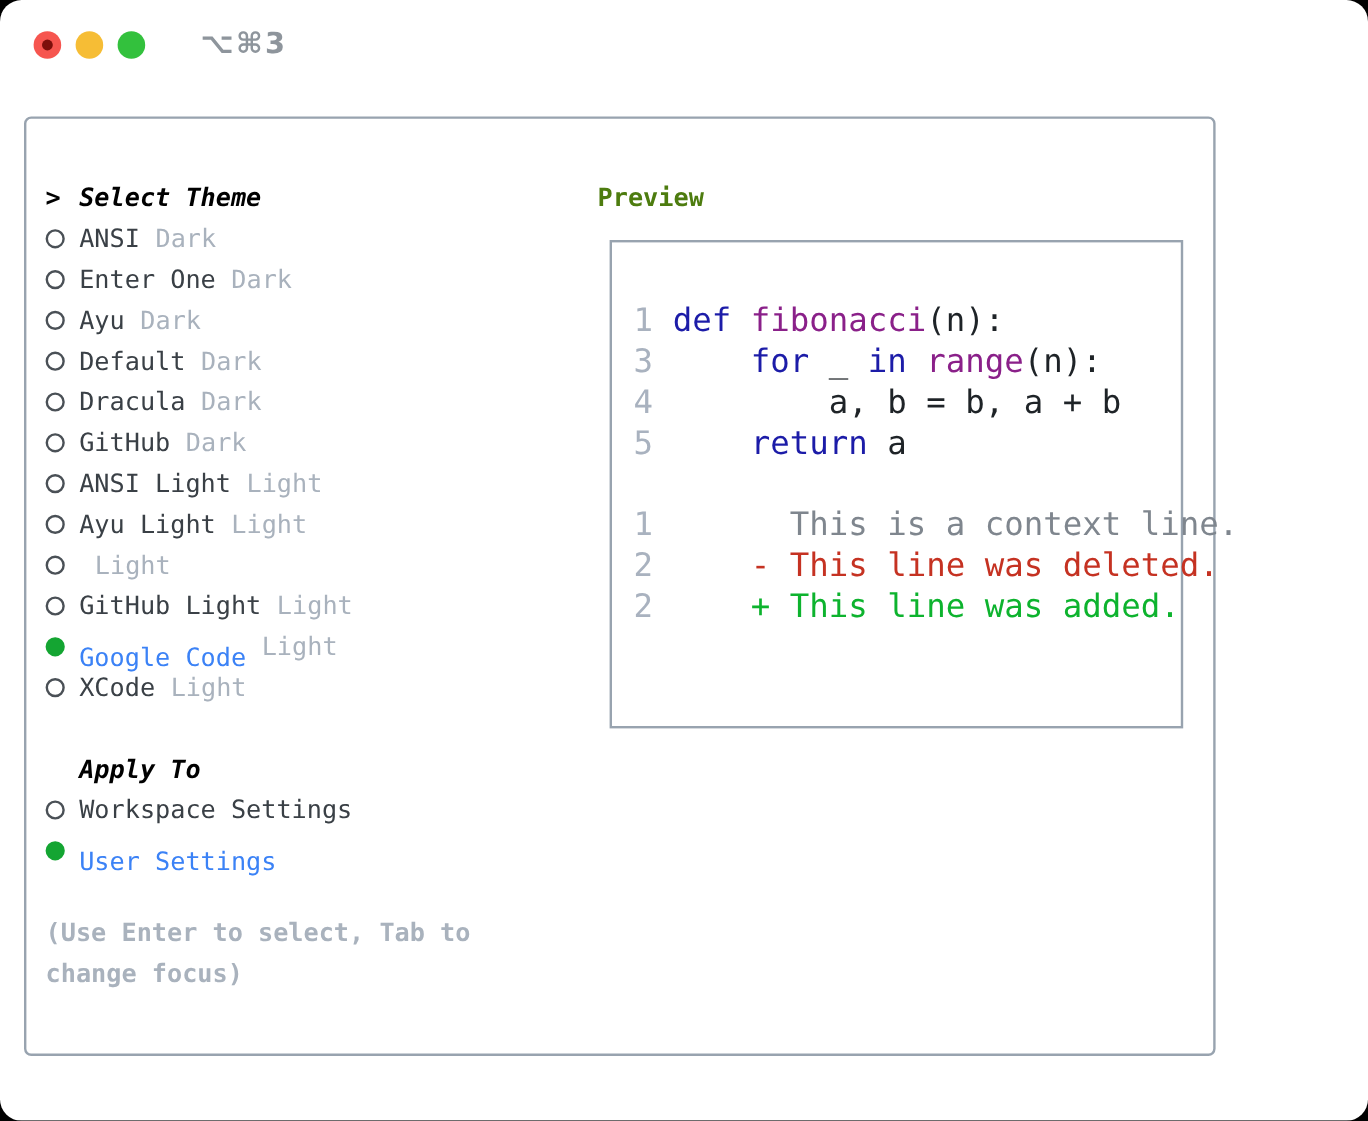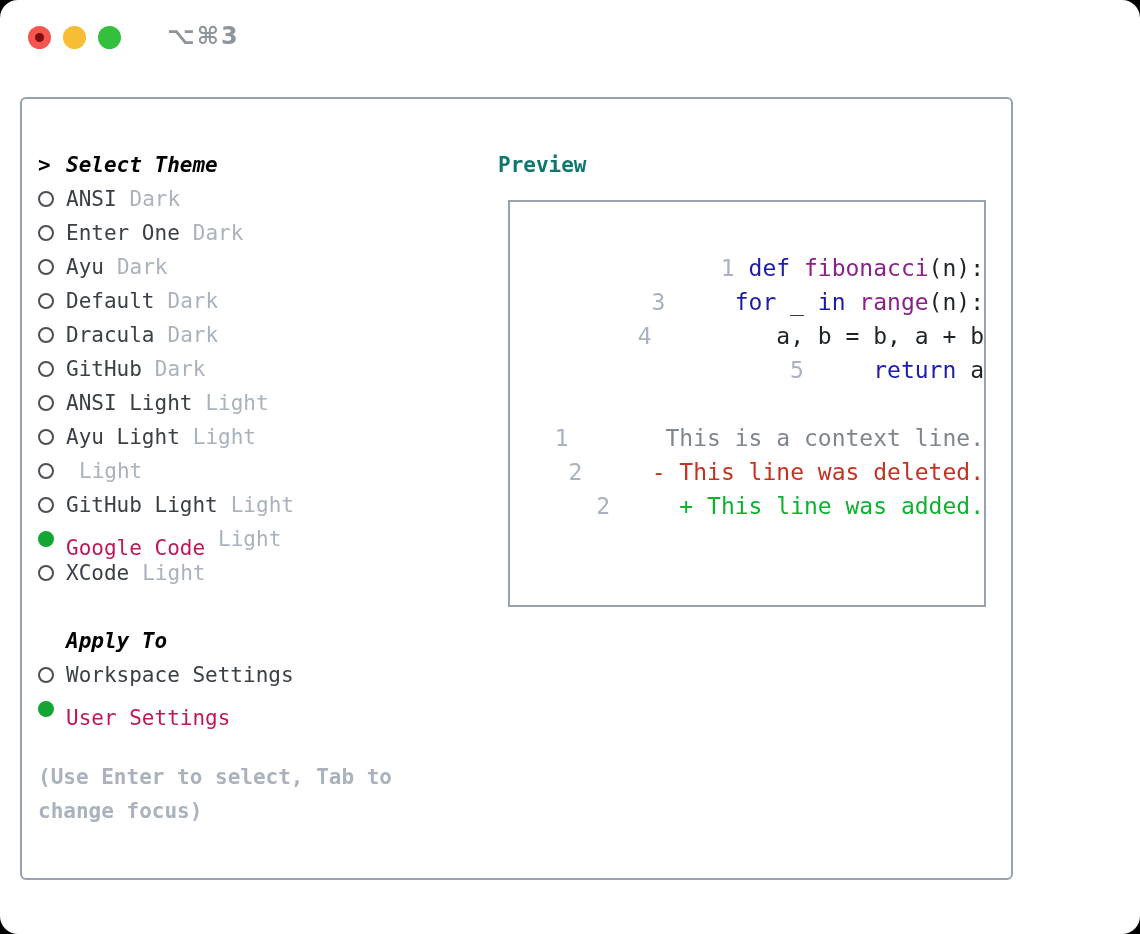--- a/index.html
+++ b/index.html
@@ -24,30 +24,30 @@
   
   .left-col { position:absolute; left:16px; top:49px; font-size:21px; line-height:34px; color:#3a4046; }
   .row { display:flex; height:34px; align-items:center; }
   .spacer { height:34px; }
   .marker { width:28px; flex:0 0 28px; display:flex; align-items:center; }
   .prompt { font-weight:bold; color:#000; }
   .dot { width:12px; height:12px; border:2px solid #4a5056; border-radius:50%; box-sizing:content-box; }
   .dot.sel { background:#14a532; border-color:#14a532; }
   .hdr { font-weight:bold; color:#000;font-style:italic; }
   .t-name { color:#3a4046; white-space:pre; }
-  .t-name.sel { color:#be185d;margin-top:18px; }
+  .t-name.sel { color:#3b82f6;margin-top:18px; }
   .t-tag { color:#a9b2bd; margin-left:13px; white-space:pre; }
   .hint { color:#a9b2bd; white-space:pre; height:34px; line-height:34px;font-weight:bold; }
 
   
   .preview-title { position:absolute; left:476px; top:49px; height:34px; line-height:34px;
-                   font-size:21px; font-weight:bold; color:#0f766e; }
+                   font-size:21px; font-weight:bold; color:#4d7c0f; }
   .preview-box { position:absolute; left:486px; top:101px; width:478px; height:407px;
                  border:2px solid #98a3af; background:#fff; box-sizing:border-box; }
-  .code { padding:49px 0 0 18px; font-size:23px;text-align:right; }
+  .code { padding:49px 0 0 18px; font-size:27px; }
   .cl { height:34px; line-height:34px; white-space:pre; }
   .lnum { color:#a9b2bf; }
   .pln { color:#1e2327; }
   .kwd { color:#1c1ca8; }
   .typ { color:#8a2089; }
   .lit { color:#0b6c6c; }
   .ctx { color:#7f868e; }
   .del { color:#c53222; }
   .add { color:#0db32e; }
 </style>

